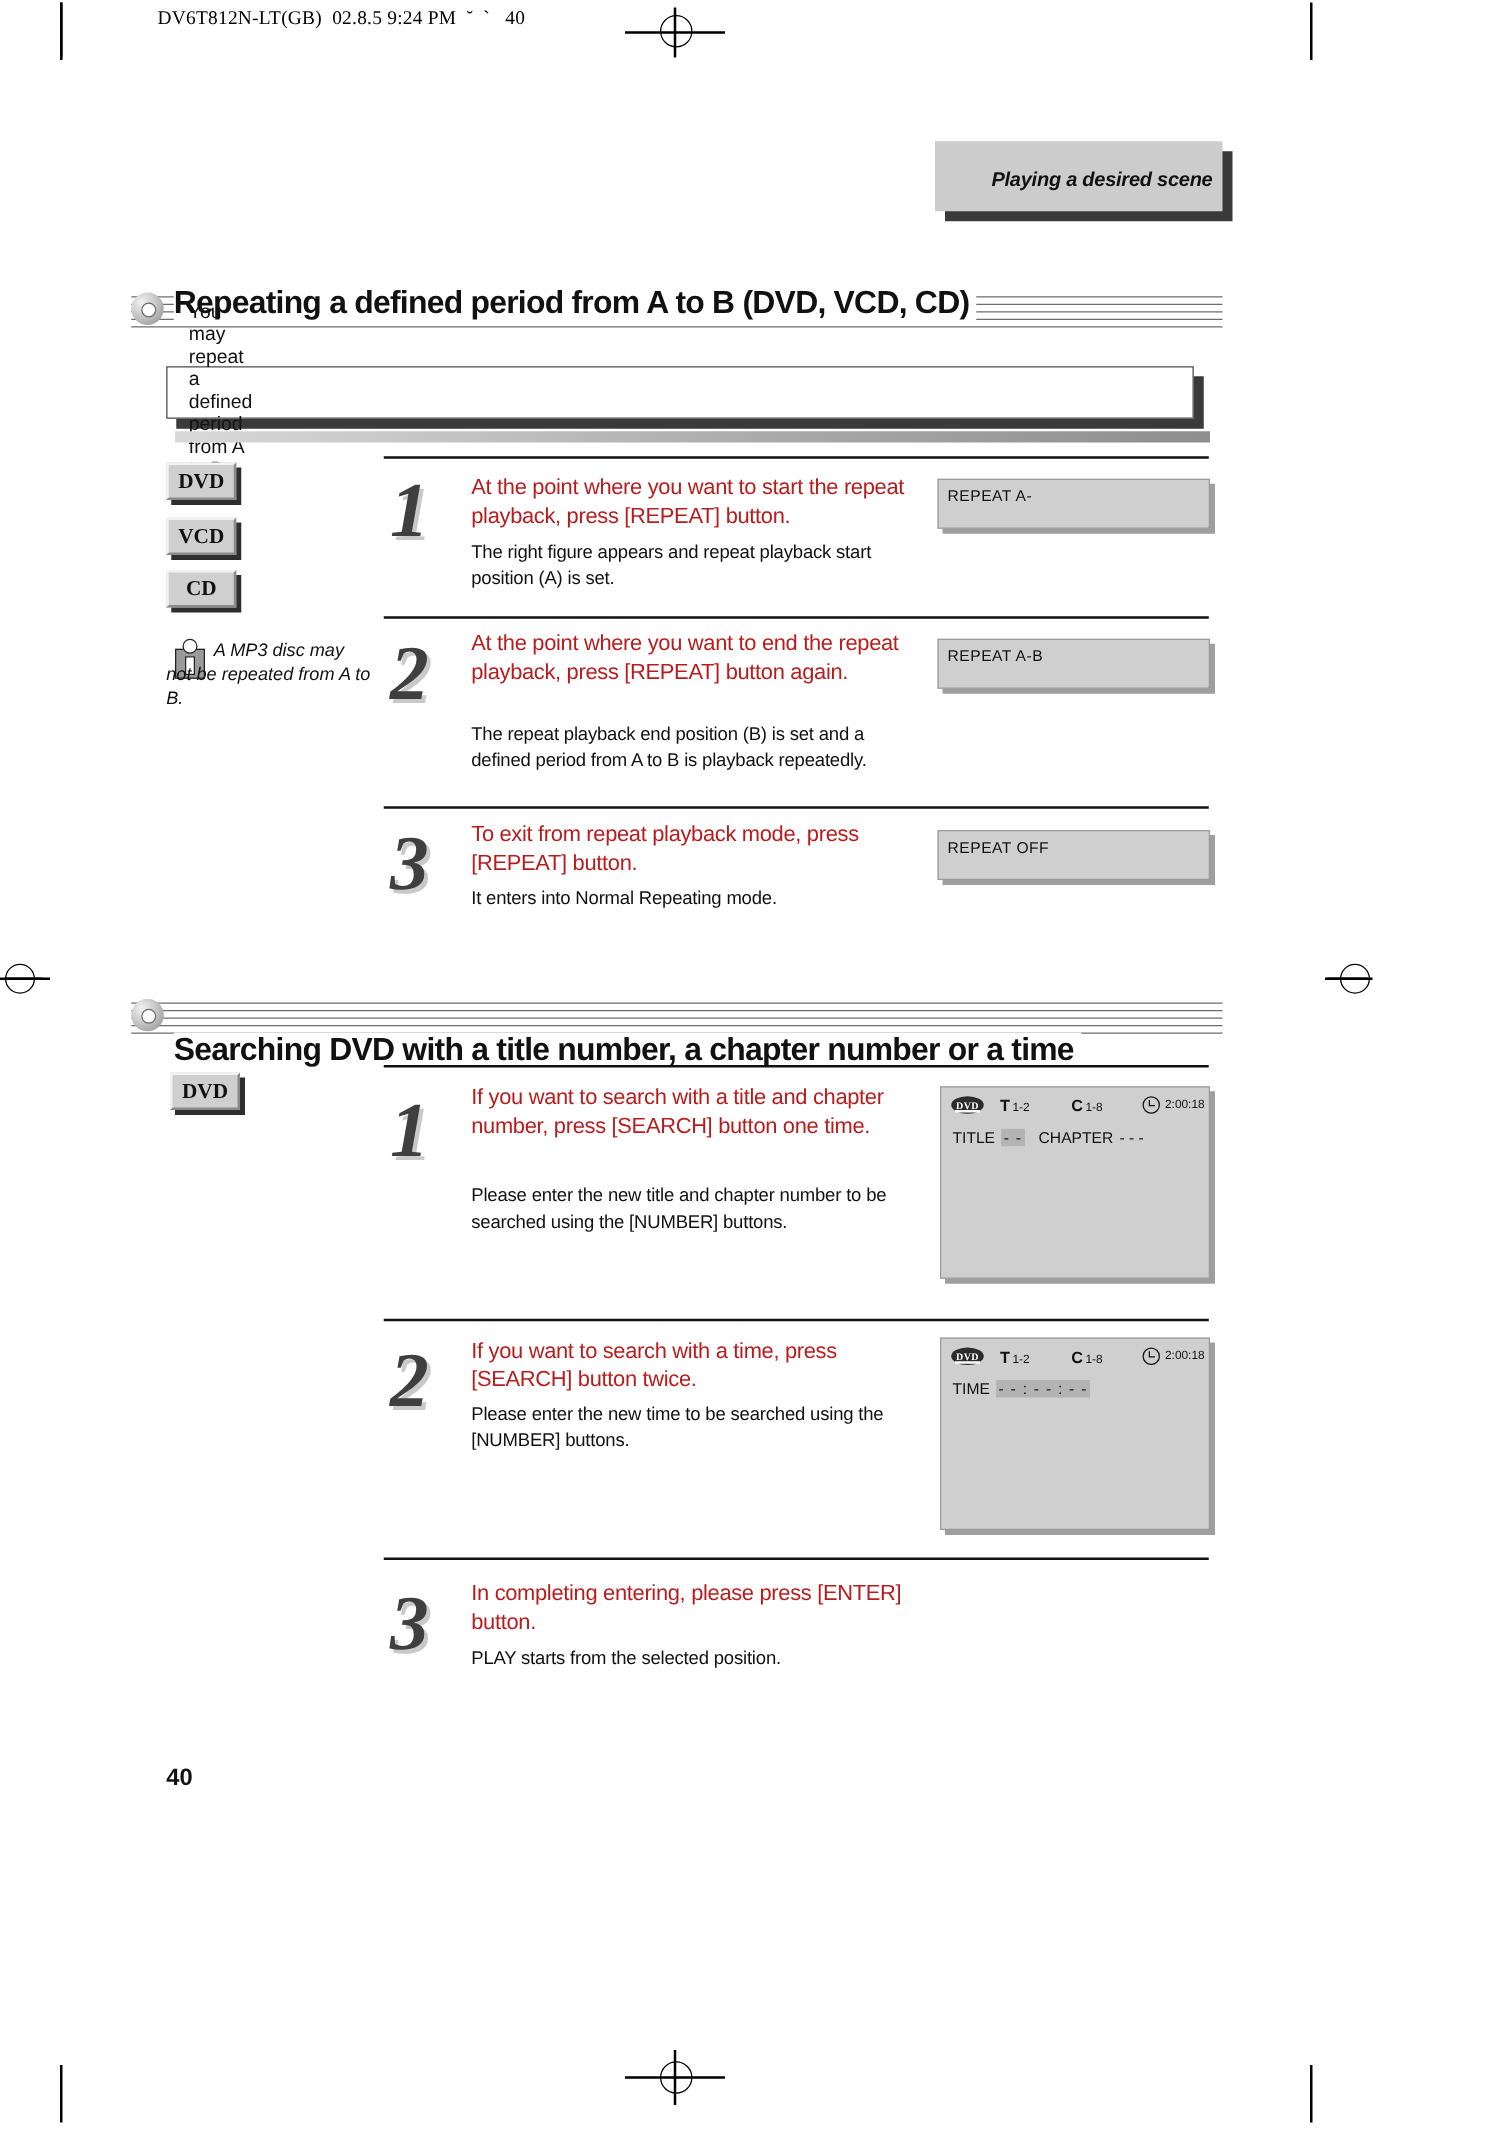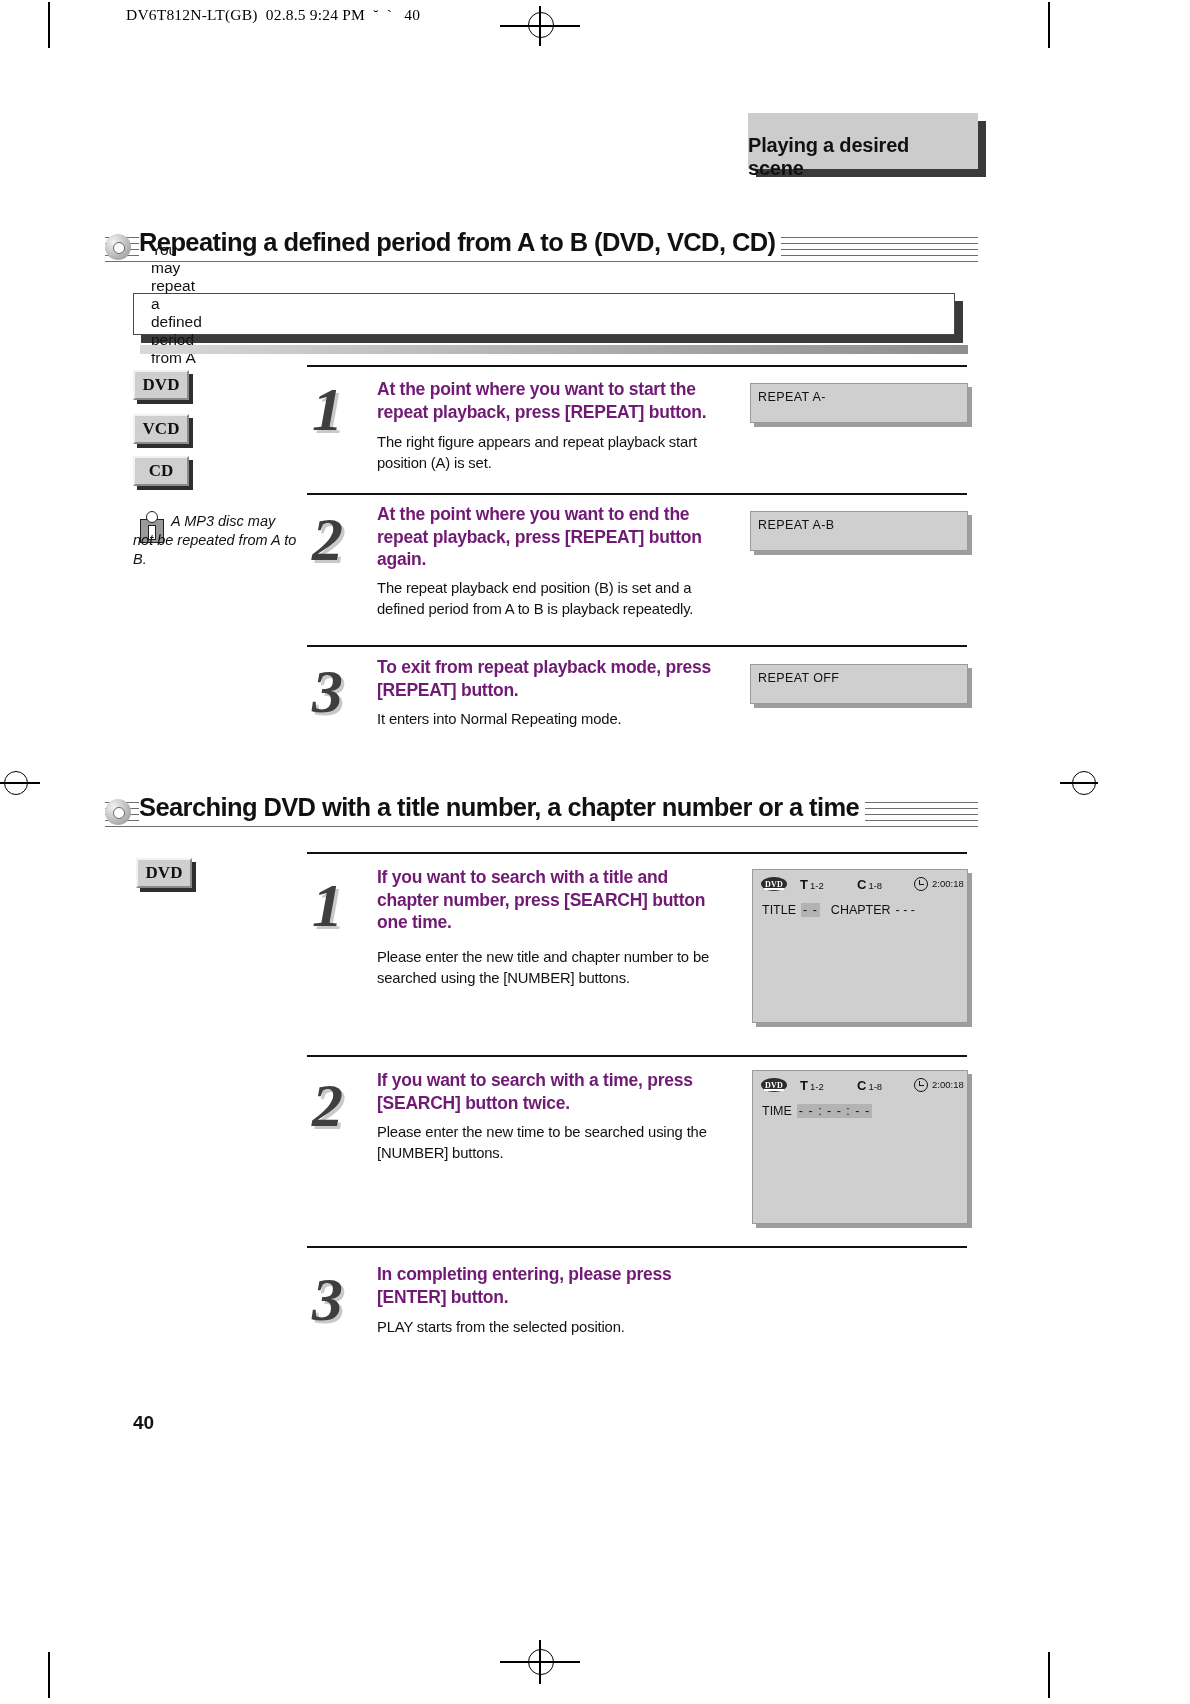--- a/index.html
+++ b/index.html
@@ -25,23 +25,23 @@
     font-size:15.5px;letter-spacing:0.2px;
     white-space:pre;color:#000;
   }
   .slug-bar{position:absolute;left:48px;top:2px;width:2px;height:44px;background:#000;}
 
   
   .hdr-wrap{position:absolute;left:748px;top:113px;}
   .hdr-shadow{position:absolute;left:8px;top:8px;width:230px;height:56px;background:#3a3a3a;}
   .hdr-box{position:absolute;left:0;top:0;width:230px;height:56px;background:#cccccc;}
   .hdr-text{
-    position:absolute;left:0;top:16px;width:222px;height:56px;
+    position:absolute;left:0;top:4px;width:222px;height:56px;
     display:flex;align-items:center;justify-content:flex-end;
-    font-weight:bold;font-size:20px;
+    font-weight:bold;font-style:italic;font-size:16px;
     letter-spacing:-0.2px;color:#111;
   }
 
   
   .sec{position:absolute;}
   .sec-bullet{
     position:absolute;left:0;top:6px;width:26px;height:26px;border-radius:50%;
     background:radial-gradient(circle at 33% 30%, #f2f2f2 0%, #c9c9c9 42%, #8d8d8d 100%);
   }
   .sec-bullet:after{
@@ -85,21 +85,21 @@
 
   
   .steprule{position:absolute;background:#111;height:2px;}
   .stepnum{
     position:absolute;
     font-family:"Liberation Serif", serif;
     font-weight:bold;font-style:italic;
     font-size:62px;line-height:62px;color:#3f3f3f;
     text-shadow:3px 3px 0 #c9c9c9;
   }
-  .steptitle{position:absolute;font-weight:bold;font-size:17.5px;line-height:22.5px;letter-spacing:-0.25px;color:#701a75;}
+  .steptitle{position:absolute;font-weight:normal;font-size:17.5px;line-height:22.5px;letter-spacing:-0.25px;color:#b91c1c;}
   .stepbody{position:absolute;font-size:14.8px;line-height:20.5px;letter-spacing:-0.15px;color:#111;}
   .stepbody p{margin:0 0 9px 0;}
 
   
   .osd-wrap{position:absolute;}
   .osd-shadow{position:absolute;left:4px;top:4px;background:#9e9e9e;}
   .osd-box{position:absolute;left:0;top:0;background:#cfcfcf;border:1px solid #9a9a9a;}
   .osd-label{position:absolute;left:8px;top:7px;font-size:12.5px;letter-spacing:0.4px;color:#111;}
 
   .osd-top{position:absolute;left:0;top:0;width:100%;height:26px;}
@@ -243,21 +243,21 @@
 
 <div class="sec" style="left:105px;top:793px;width:880px;height:42px;">
   <div class="sec-rules">
     <i style="top:9px;"></i>
       <i style="top:15px;"></i>
       <i style="top:21px;"></i>
       <i style="top:27px;"></i>
       <i style="top:33px;"></i>
   </div>
   <div class="sec-bullet"></div>
-  <div class="sec-title" style="background:#fff;padding-right:6px;">Searching DVD with a title number, a chapter number or a time</div>
+  <div class="sec-title" style="background:#fff;padding-right:6px;margin-top:33px;">Searching DVD with a title number, a chapter number or a time</div>
 </div>
 
 <div class="badge" style="left:136px;top:858px;">
   <div class="sh"></div>
   <div class="bx"></div>
   <div class="lb">DVD</div>
 </div>
 
 <div class="steprule" style="left:307px;top:852px;width:660px;"></div>
 <div class="stepnum" style="left:312px;top:874px;">1</div>

